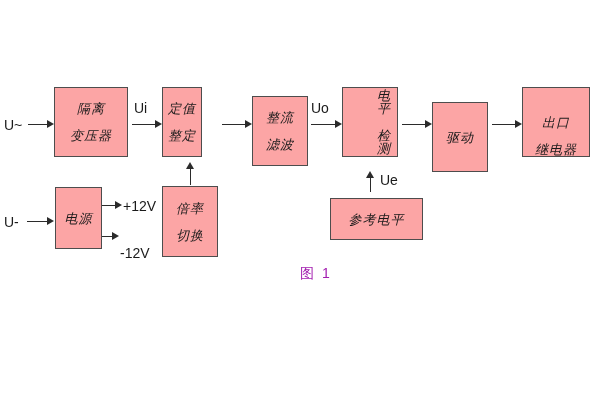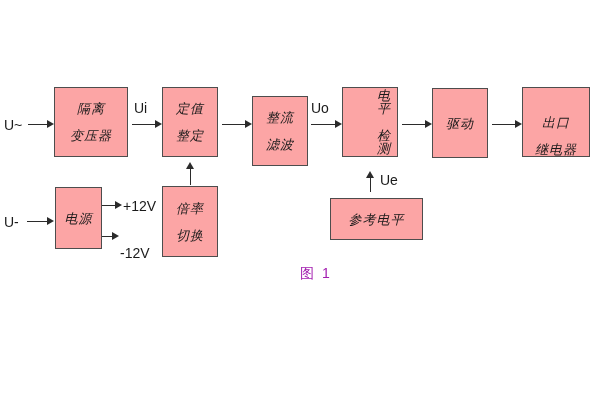--- a/index.html
+++ b/index.html
@@ -54,24 +54,24 @@
     position: absolute;
     top: -7px;
     left: -4px;
     width: 0; height: 0;
     border-bottom: 7px solid #2b2b2b;
     border-left: 4px solid transparent;
     border-right: 4px solid transparent;
   }
   
   #b-isolation  { left: 54px;  top: 87px; width: 74px; height: 70px; }
-  #b-setting    { left: 162px; top: 87px; width: 56px; height: 70px; }
+  #b-setting    { left: 162px; top: 87px; width: 40px; height: 70px; }
   #b-rectifier  { left: 252px; top: 87px; width: 56px; height: 70px; margin-top: 9px; }
   #b-level      { left: 342px; top: 87px; width: 56px; height: 70px; padding-left: 28px; }
-  #b-drive      { left: 432px; top: 88px; width: 56px; height: 70px; }
+  #b-drive      { left: 432px; top: 102px; width: 56px; height: 70px; }
   #b-relay      { left: 522px; top: 87px; width: 68px; height: 70px; justify-content: flex-end; }
   
   #b-power      { left: 55px;  top: 187px; width: 47px; height: 62px; align-items: center; }
   #b-ratio      { left: 162px; top: 186px; width: 56px; height: 71px; }
   #b-reference  { left: 330px; top: 198px; width: 93px; height: 42px; gap: 0; }
   
   #lab-uac   { left: 4px;   top: 117px; }
   #lab-ui    { left: 134px; top: 100px; }
   #lab-uo    { left: 311px; top: 100px; }
   #lab-udc   { left: 4px;   top: 214px; }

